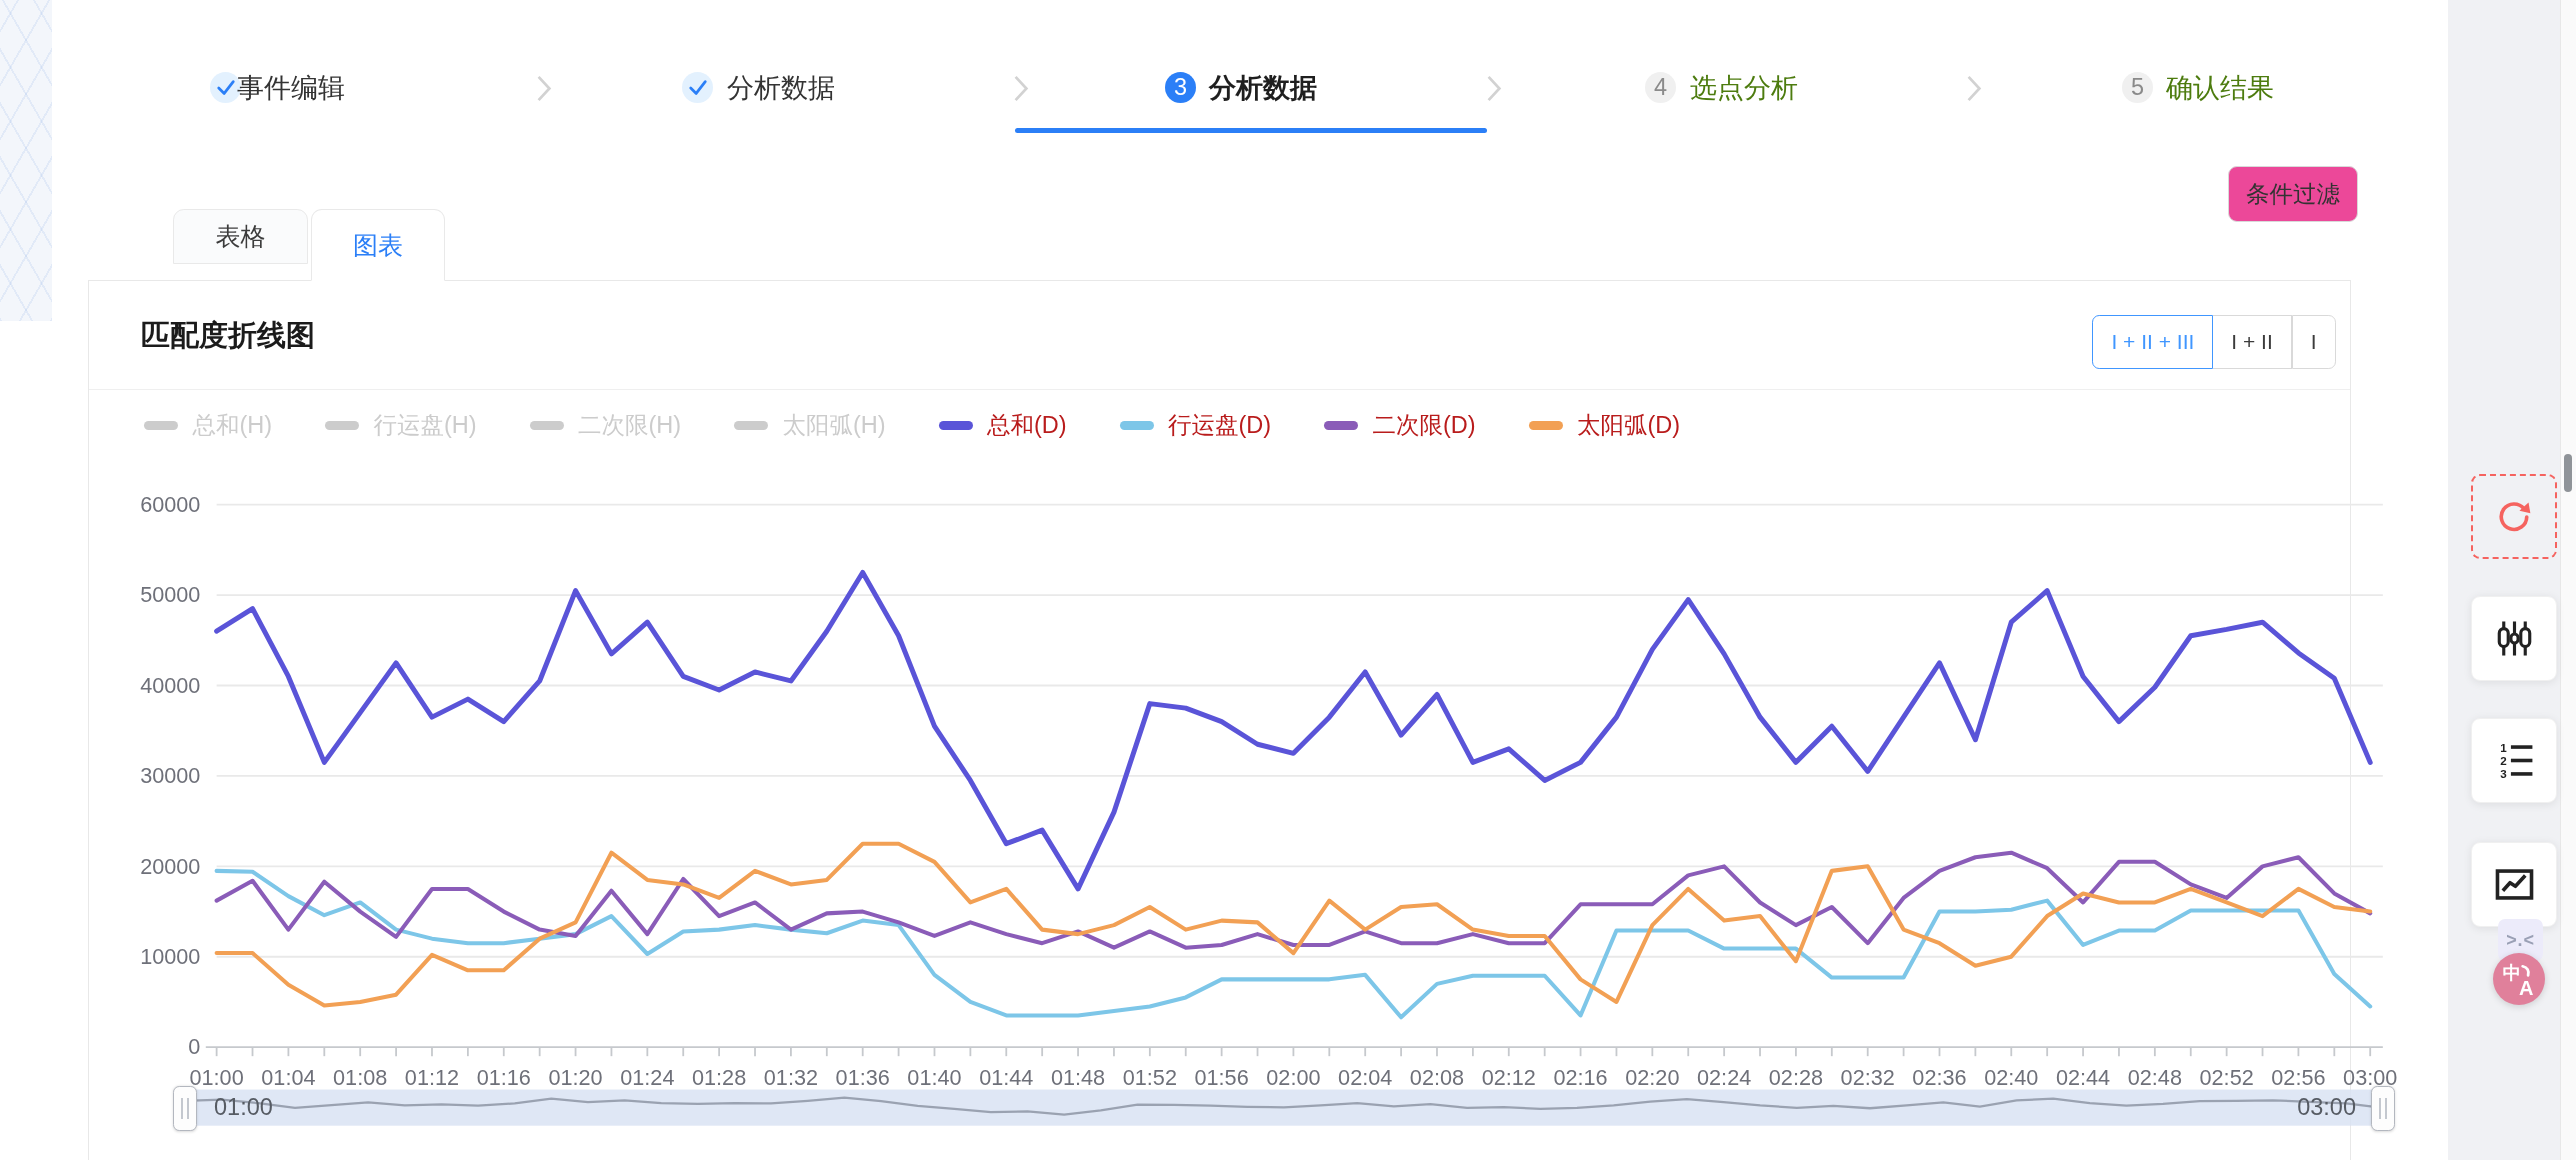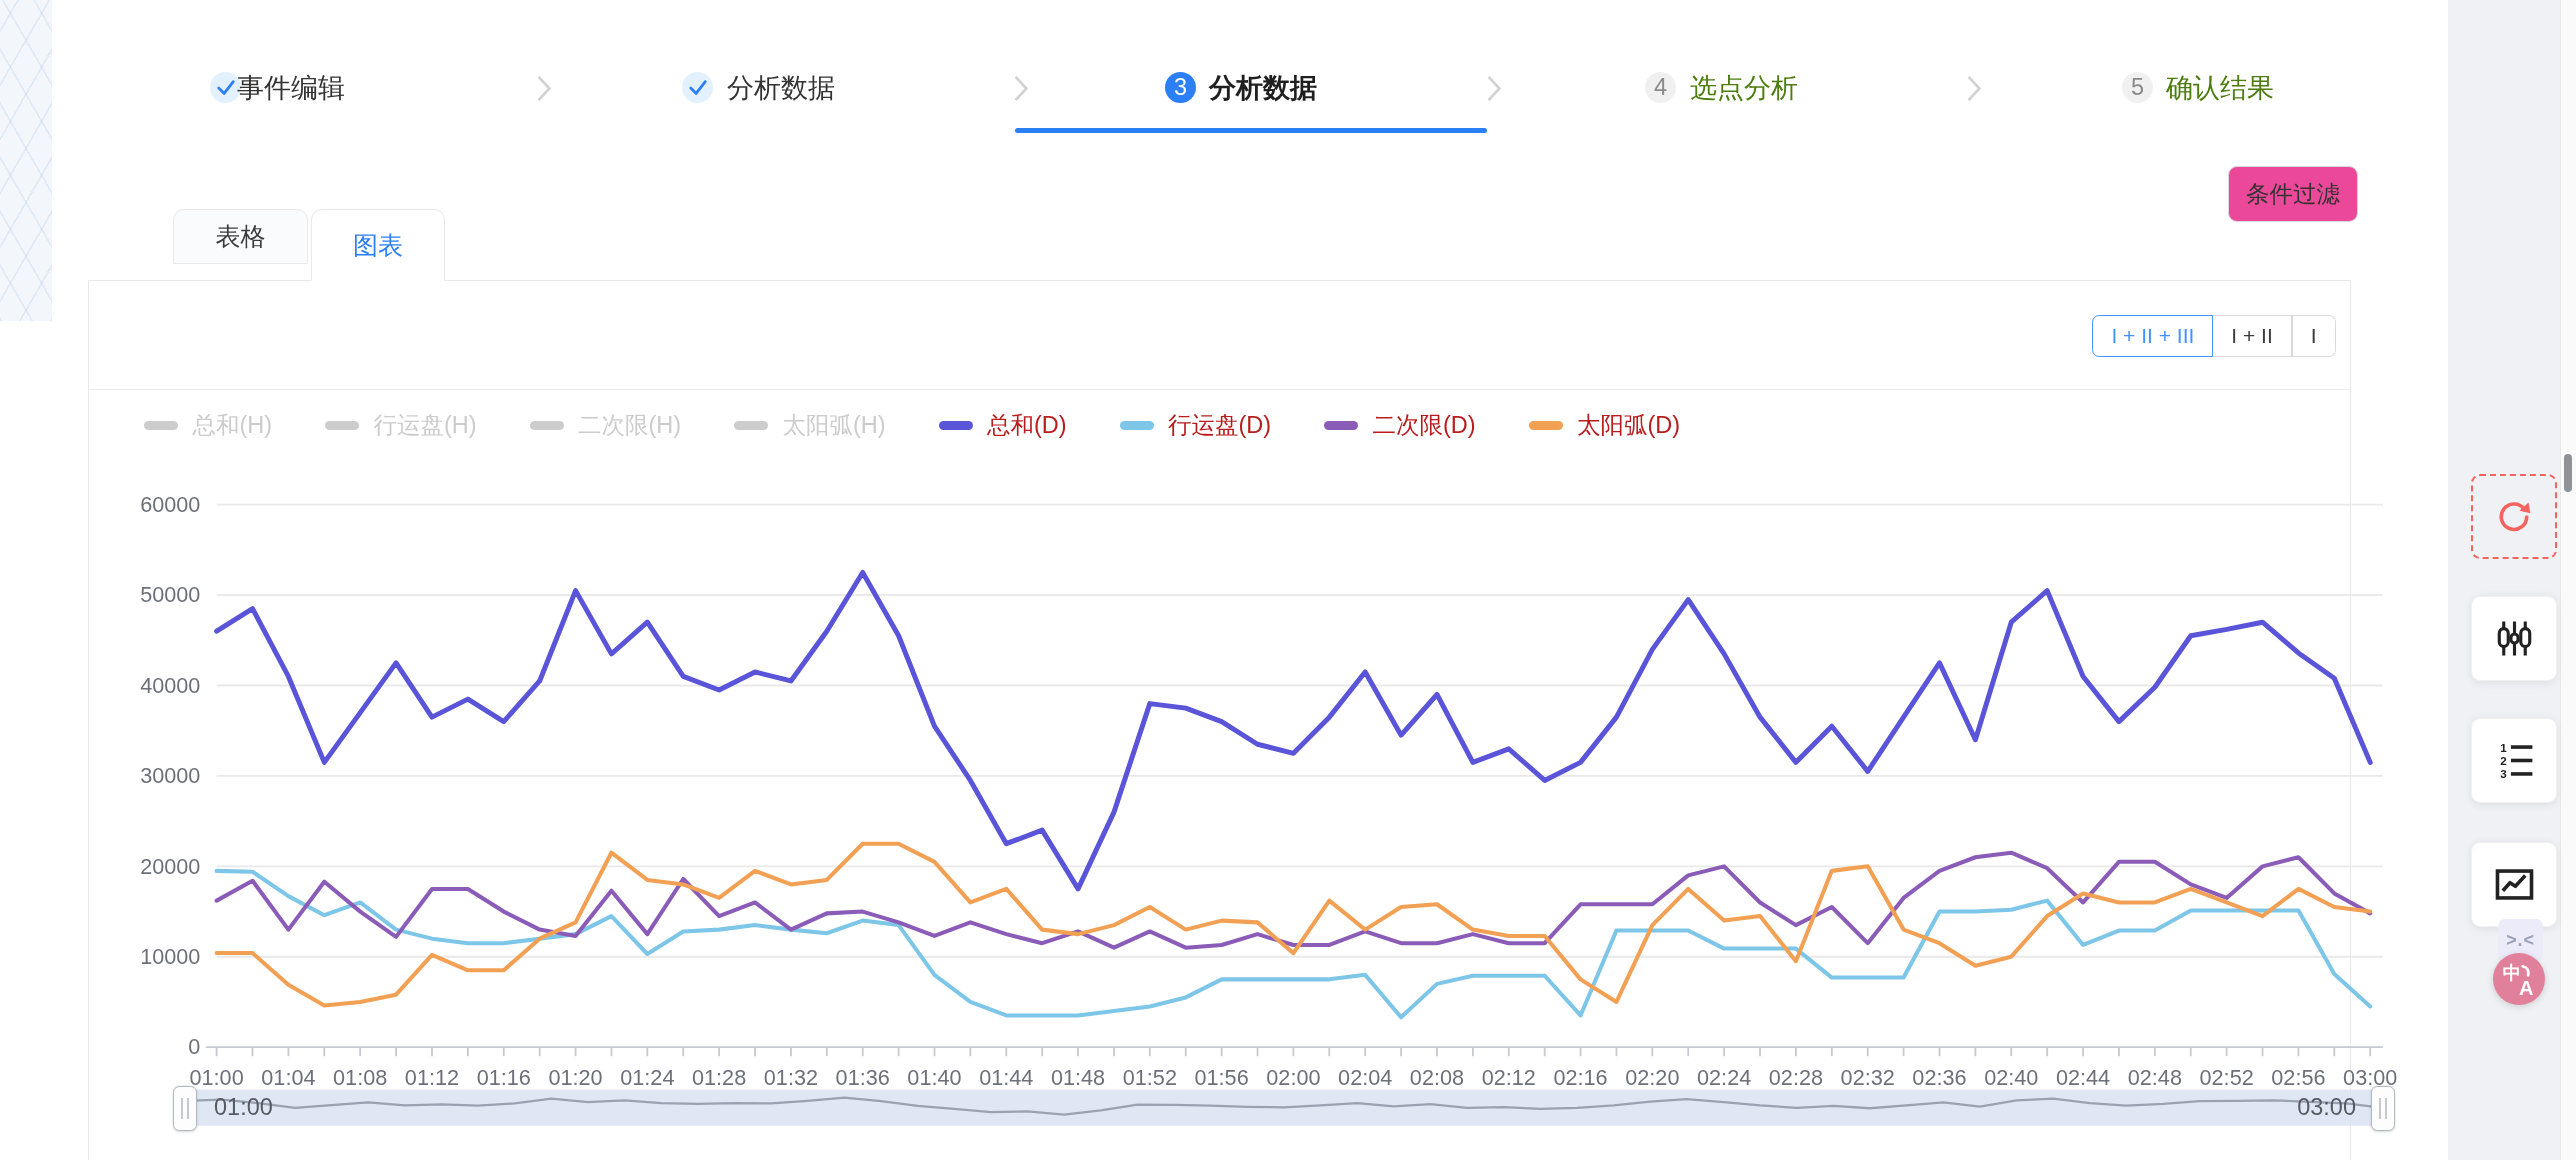--- a/index.html
+++ b/index.html
@@ -40,21 +40,21 @@
     border:1.8px solid #d9d9d9; border-radius:9px; display:flex; align-items:center; justify-content:center;
     font-size:23.5px; color:#333; z-index:3; }
 
   
   #panel { left:88px; top:280px; width:2263px; height:894px; background:#fff;
     border:1.8px solid #e8e8e8; border-bottom:none; z-index:0; }
   #panel-header { position:absolute; left:0; top:0; width:100%; height:109px; border-bottom:1.8px solid #efefef; }
   #chart-title { position:absolute; left:52px; top:0; height:109px; line-height:109px;
     font-size:29px; font-weight:600; color:#1b1b1b; }
   #range-group { position:absolute; right:14.4px; top:34px; height:42px; display:flex; z-index:2; }
-  .range-btn { height:42px; display:flex; align-items:center; padding:0 18px; font-size:21px;
+  .range-btn { height:54px; display:flex; align-items:center; padding:0 18px; font-size:21px;
     background:#fff; border:1.8px solid #d9d9d9; color:#3c3c3c; }
   .range-btn.active { border:1.8px solid #4096ff; color:#4096ff; z-index:1; }
   .range-btn:first-child { border-radius:7.2px 0 0 7.2px; }
   .range-btn:last-child { border-radius:0 7.2px 7.2px 0; border-left-width:0.9px; }
   .range-btn:nth-child(2) { border-left:none; }
 
   
   #legend { left:144px; top:409px; height:32.5px; display:flex; gap:53px; align-items:center; z-index:2; }
   .lg-item { display:flex; align-items:center; cursor:pointer; }
   .lg-marker { width:34px; height:9px; border-radius:4.5px; margin-right:14.4px; background:#ccc; }
@@ -145,20 +145,21 @@
 
   <div class="abs" id="step-underline"></div>
 </div>
 
 <div class="abs tab" id="tab-table">表格</div>
 <div class="abs tab" id="tab-chart">图表</div>
 <div class="abs" id="filter-btn">条件过滤</div>
 
 <div class="abs" id="panel">
   <div id="panel-header">
+    <div id="chart-title">匹配度折线图</div>
     <div id="range-group">
       <div class="range-btn active">I + II + III</div>
       <div class="range-btn">I + II</div>
       <div class="range-btn">I</div>
     </div>
   </div>
 </div>
 
 <div class="abs" id="legend">
   <div class="lg-item off">

